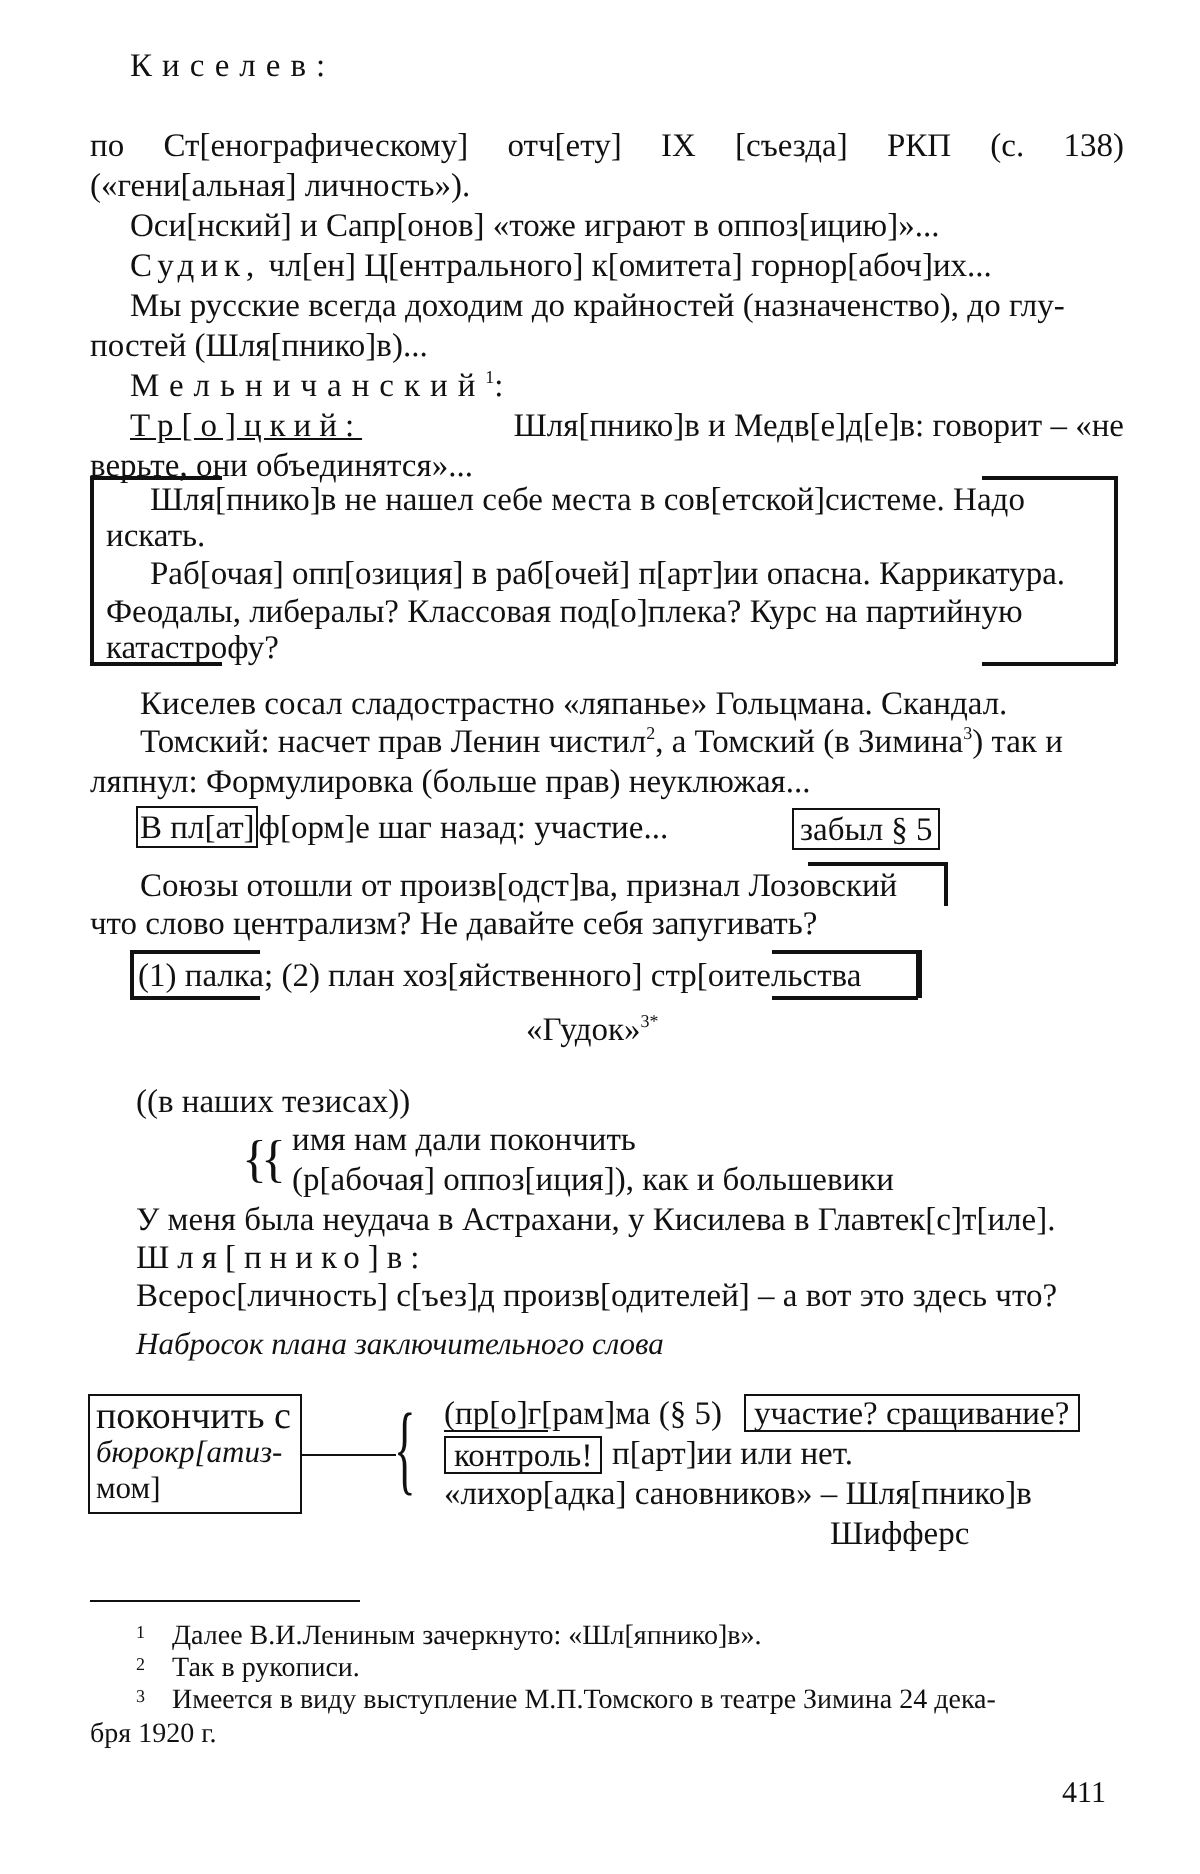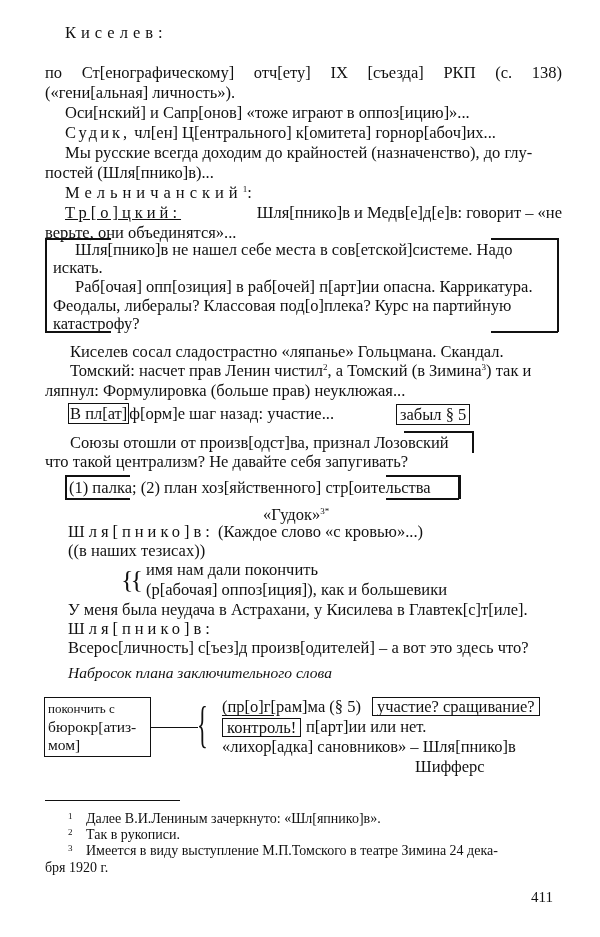--- a/index.html
+++ b/index.html
@@ -70,53 +70,49 @@
   <div class="ln" style="left:45px; top:381px;">ляпнул: Формулировка (больше прав) неуклюжая...</div>
 
   <div class="ln" style="left:68px; top:404px;text-align:right;">
     <span style="border:1.6px solid #111; padding:0 1px;">В пл[ат]</span><span>ф[орм]е шаг назад: участие...</span>
   </div>
   <div class="ln" style="left:396px; top:404px; border:1.6px solid #111; padding:0 3px;">забыл § 5</div>
 
   <div class="ln" style="left:70px; top:433px;">Союзы отошли от произв[одст]ва, признал Лозовский</div>
   <div class="hline" style="left:404px; top:431px; width:70px;"></div>
   <div class="vline" style="left:472px; top:431px; height:22px;"></div>
-  <div class="ln" style="left:45px; top:452px;">что такой централизм? Не давайте себя запугивать?</div>
+  <div class="ln" style="left:45px; top:452px;">что слово централизм? Не давайте себя запугивать?</div>
 
   <div class="ln" style="left:69px; top:478px;">(1) палка; (2) план хоз[яйственного] стр[оительства</div>
   <div class="vline" style="left:65px; top:475px; height:24px;"></div>
   <div class="hline" style="left:65px; top:475px; width:65px;"></div>
   <div class="hline" style="left:65px; top:498px; width:65px;"></div>
   <div class="hline" style="left:386px; top:475px; width:73px;"></div>
   <div class="hline" style="left:386px; top:498px; width:73px;"></div>
   <div class="vline" style="left:458px; top:475px; height:24px; width:3px;"></div>
 
   <div class="ln" style="left:263px; top:505px;">
     <span>«Гудок»</span><span class="sup">3*</span>
   </div>
 
-  <div class="ln" style="left:68px; top:522px;">
-    <span class="sp" style="letter-spacing:4px;">Шля[пнико]в:</span>
-    <span>(Каждое слово «с кровью»...)</span>
-  </div>
   <div class="ln" style="left:68px; top:541px;">((в наших тезисах))</div>
 
   <div class="ln" style="left:121px; top:561px; font-size:26px; line-height:38px; letter-spacing:-3px;">{{</div>
   <div class="ln" style="left:146px; top:560px;">имя нам дали покончить</div>
   <div class="ln" style="left:146px; top:580px;">(р[абочая] оппоз[иция]), как и большевики</div>
 
   <div class="ln" style="left:68px; top:600px;">У меня была неудача в Астрахани, у Кисилева в Главтек[с]т[иле].</div>
   <div class="ln sp" style="left:68px; top:619px; letter-spacing:4px;">Шля[пнико]в:</div>
   <div class="ln" style="left:68px; top:638px;">Всерос[личность] с[ъез]д произв[одителей] – а вот это здесь что?</div>
 
   <div class="ln it" style="left:68px; top:663px; font-size:15.5px;">Набросок плана заключительного слова</div>
 
   <div class="box" style="left:44px; top:697px; width:105px; height:58px;">
-    <div class="ln" style="left:3px; top:1px; font-size:13px;">покончить с</div>
-    <div class="ln" style="left:3px; top:19px; font-size:15.5px;">бюрокр[атиз-</div>
+    <div class="ln" style="left:3px; top:1px; font-size:19px;">покончить с</div>
+    <div class="ln" style="left:3px; top:19px; font-size:15.5px;font-style:italic;">бюрокр[атиз-</div>
     <div class="ln" style="left:3px; top:37px; font-size:15.5px;">мом]</div>
   </div>
   <div class="hline" style="left:151px; top:727px; width:47px; height:1.2px;"></div>
   <div class="ln" style="left:197px; top:694px; font-size:50px; line-height:60px; font-weight:100; transform:scaleX(0.45); transform-origin:left top;">{</div>
 
   <div class="ln" style="left:222px; top:697px;">
     <span>(пр[о]г[рам]ма (§ 5)</span>
   </div>
   <div class="hline" style="left:222px; top:715px; width:52px; height:1.2px;"></div>
   <div class="ln" style="left:372px; top:697px; border:1.4px solid #111; padding:0 4px; line-height:17px;">участие? сращивание?</div>

